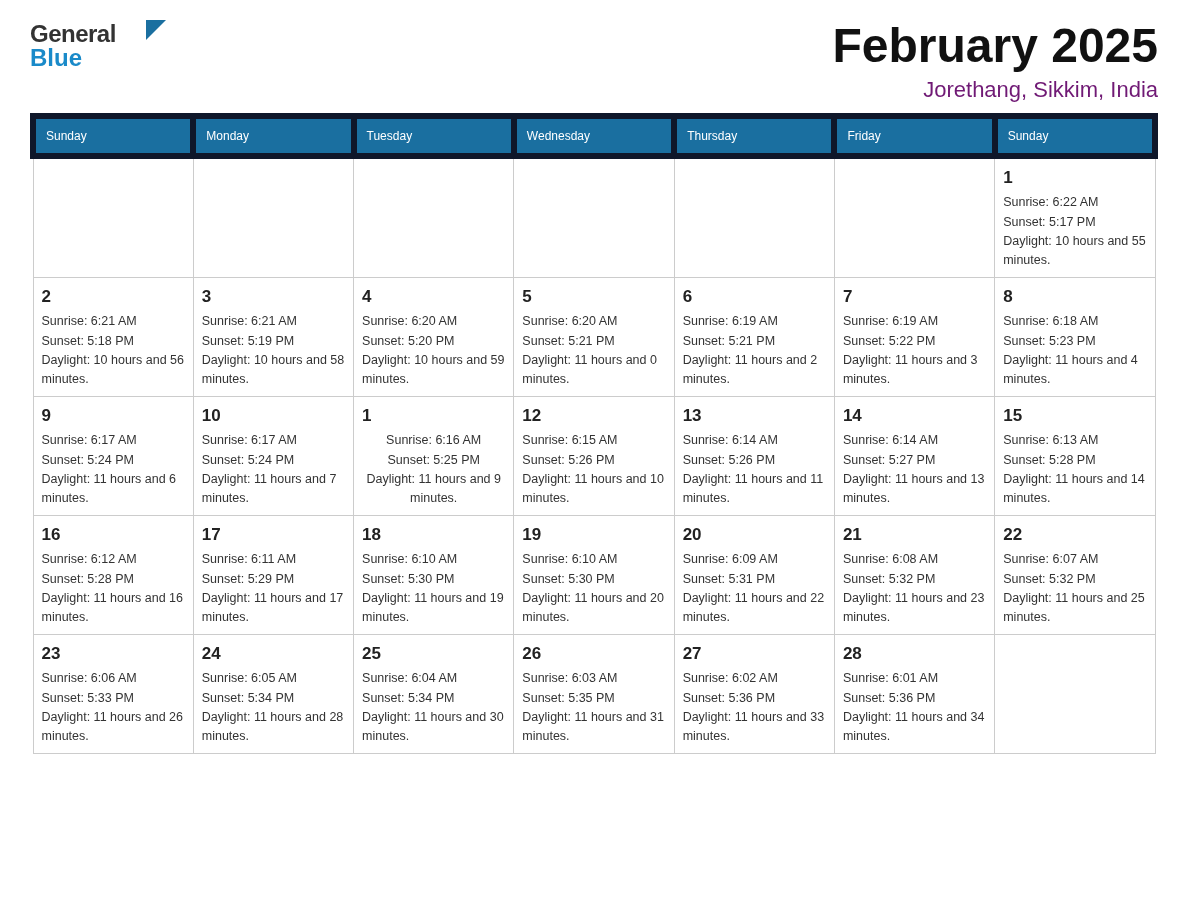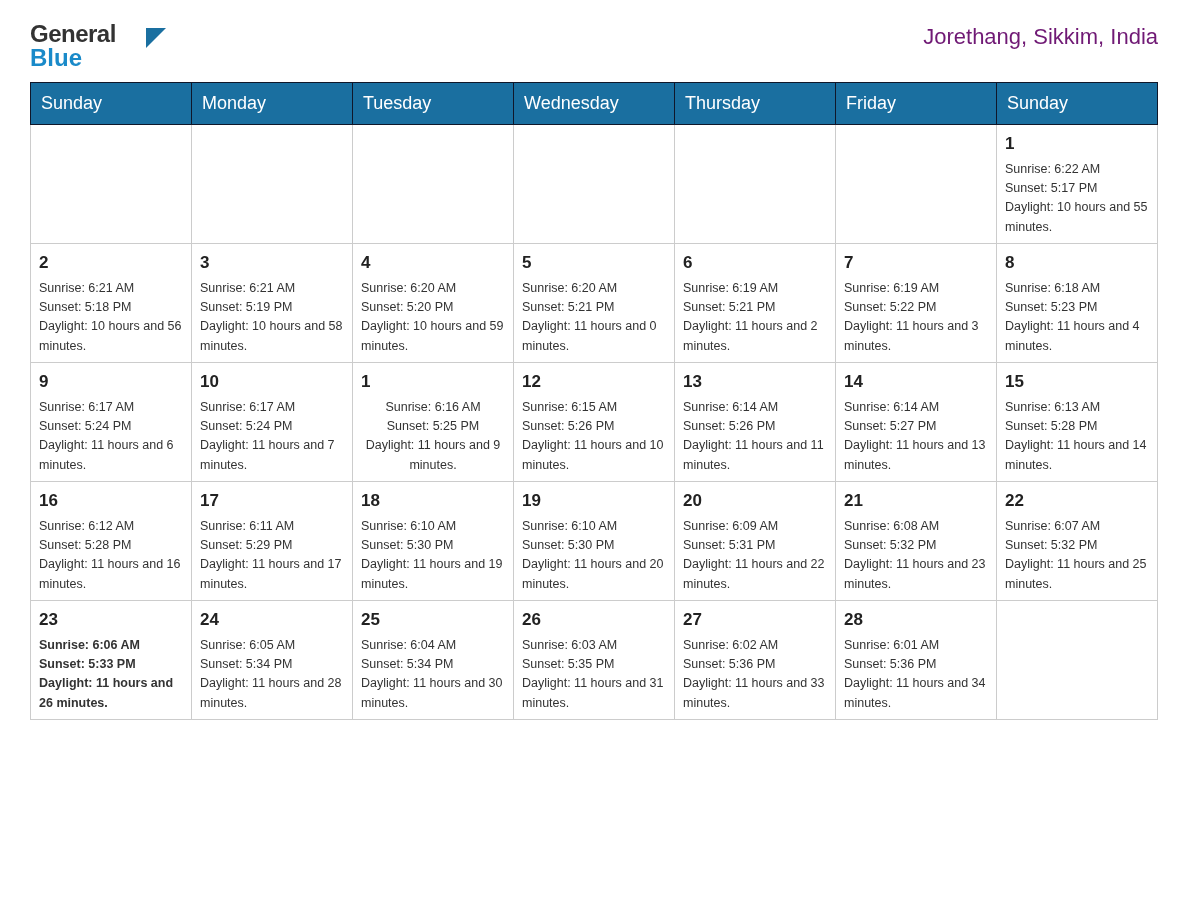--- a/index.html
+++ b/index.html
@@ -15,21 +15,21 @@
       align-items: flex-start;
       margin-bottom: 10px;
     }
     .logo {
       display: flex;
       flex-direction: column;
       align-items: flex-start;
     }
     .logo-top {
       display: flex;
-      align-items: flex-end;
+      align-items: flex-start;
       font-size: 22px;
       font-weight: bold;
       color: #333;
       gap: 28px;
     }
     .title-block {
       text-align: right;
     }
     .cal-title {
       font-size: 48px;
@@ -45,23 +45,23 @@
     .calendar {
       width: 100%;
       border-collapse: collapse;
       margin-top: 10px;
     }
     .calendar thead tr th {
       background: #1a6fa0;
       color: #fff;
       text-align: left;
       padding: 10px 10px;
-      font-size: 18px;
+      font-size: 12px;
       font-weight: normal;
-      border: 1px solid #0f172a;
+      border: 6px solid #0f172a;
     }
     .calendar tbody tr td {
       border: 1px solid #ccc;
       vertical-align: top;
       padding: 6px 8px;
       width: 14.28%;
       min-height: 100px;
       font-size: 13px;
       line-height: 1.5;
     }
@@ -121,20 +121,21 @@
       <span class="logo-general">General</span>
       <svg width="20" height="20" viewBox="0 0 20 20" style="margin-left:2px;margin-top:0px;">
         <polygon points="0,0 20,0 0,20" fill="#1a6fa0"></polygon>
       </svg>
     </div>
     <div class="logo-row2">
       <span class="logo-blue-text">Blue</span>
     </div>
   </div>
   <div class="title-block">
+    <div class="cal-title">February 2025</div>
     <div class="cal-subtitle">Jorethang, Sikkim, India</div>
   </div>
 </div>
 
 <table class="calendar">
   <thead>
     <tr>
     <th>Sunday</th>
         <th>Monday</th>
         <th>Tuesday</th>
@@ -287,21 +288,21 @@
         <td>
           <div class="day-num">22</div>
           <div class="day-info" style="white-space: pre-line;">Sunrise: 6:07 AM
 Sunset: 5:32 PM
 Daylight: 11 hours and 25 minutes.</div>
         </td>
       </tr>
       <tr>
         <td>
           <div class="day-num">23</div>
-          <div class="day-info" style="white-space: pre-line; font-weight: bold;">Sunrise: 6:06 AM
+          <div class="day-info" style="white-space: pre-line;">Sunrise: 6:06 AM
 Sunset: 5:33 PM
 Daylight: 11 hours and 26 minutes.</div>
         </td>
         <td>
           <div class="day-num">24</div>
           <div class="day-info" style="white-space: pre-line;">Sunrise: 6:05 AM
 Sunset: 5:34 PM
 Daylight: 11 hours and 28 minutes.</div>
         </td>
         <td>

